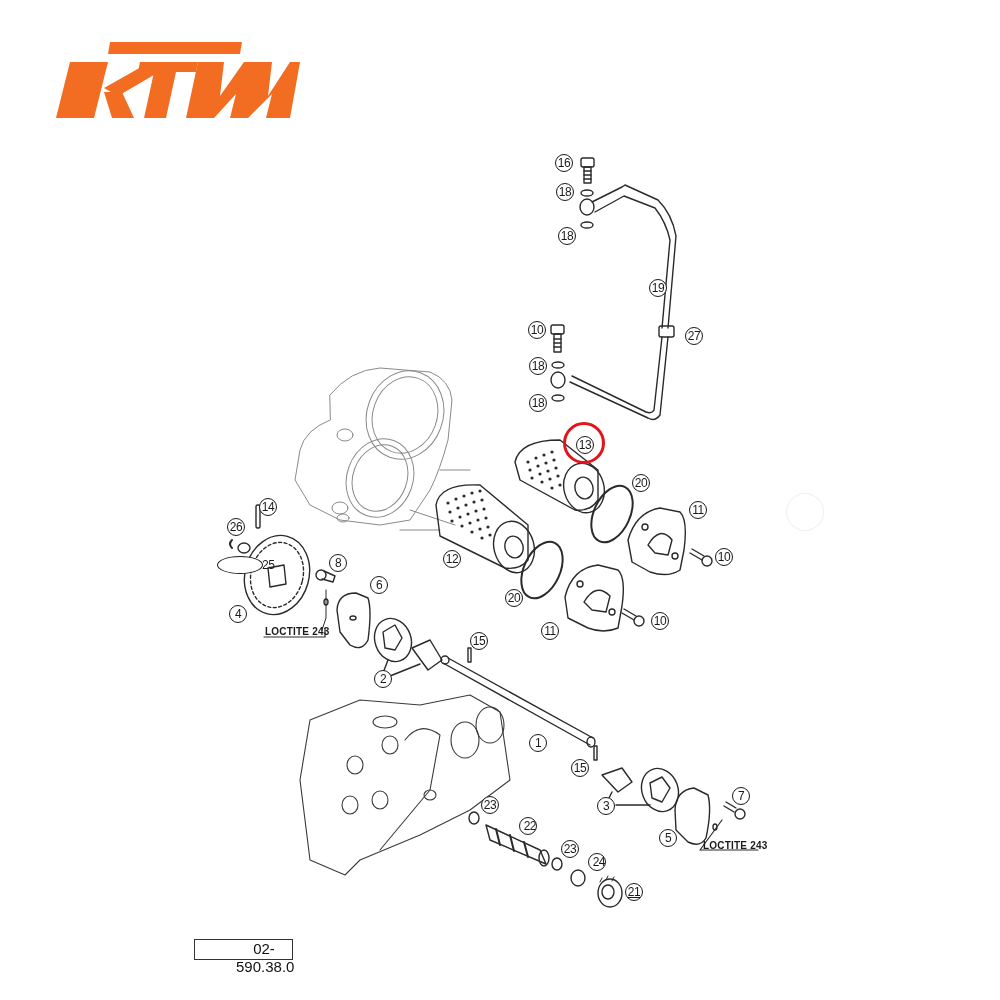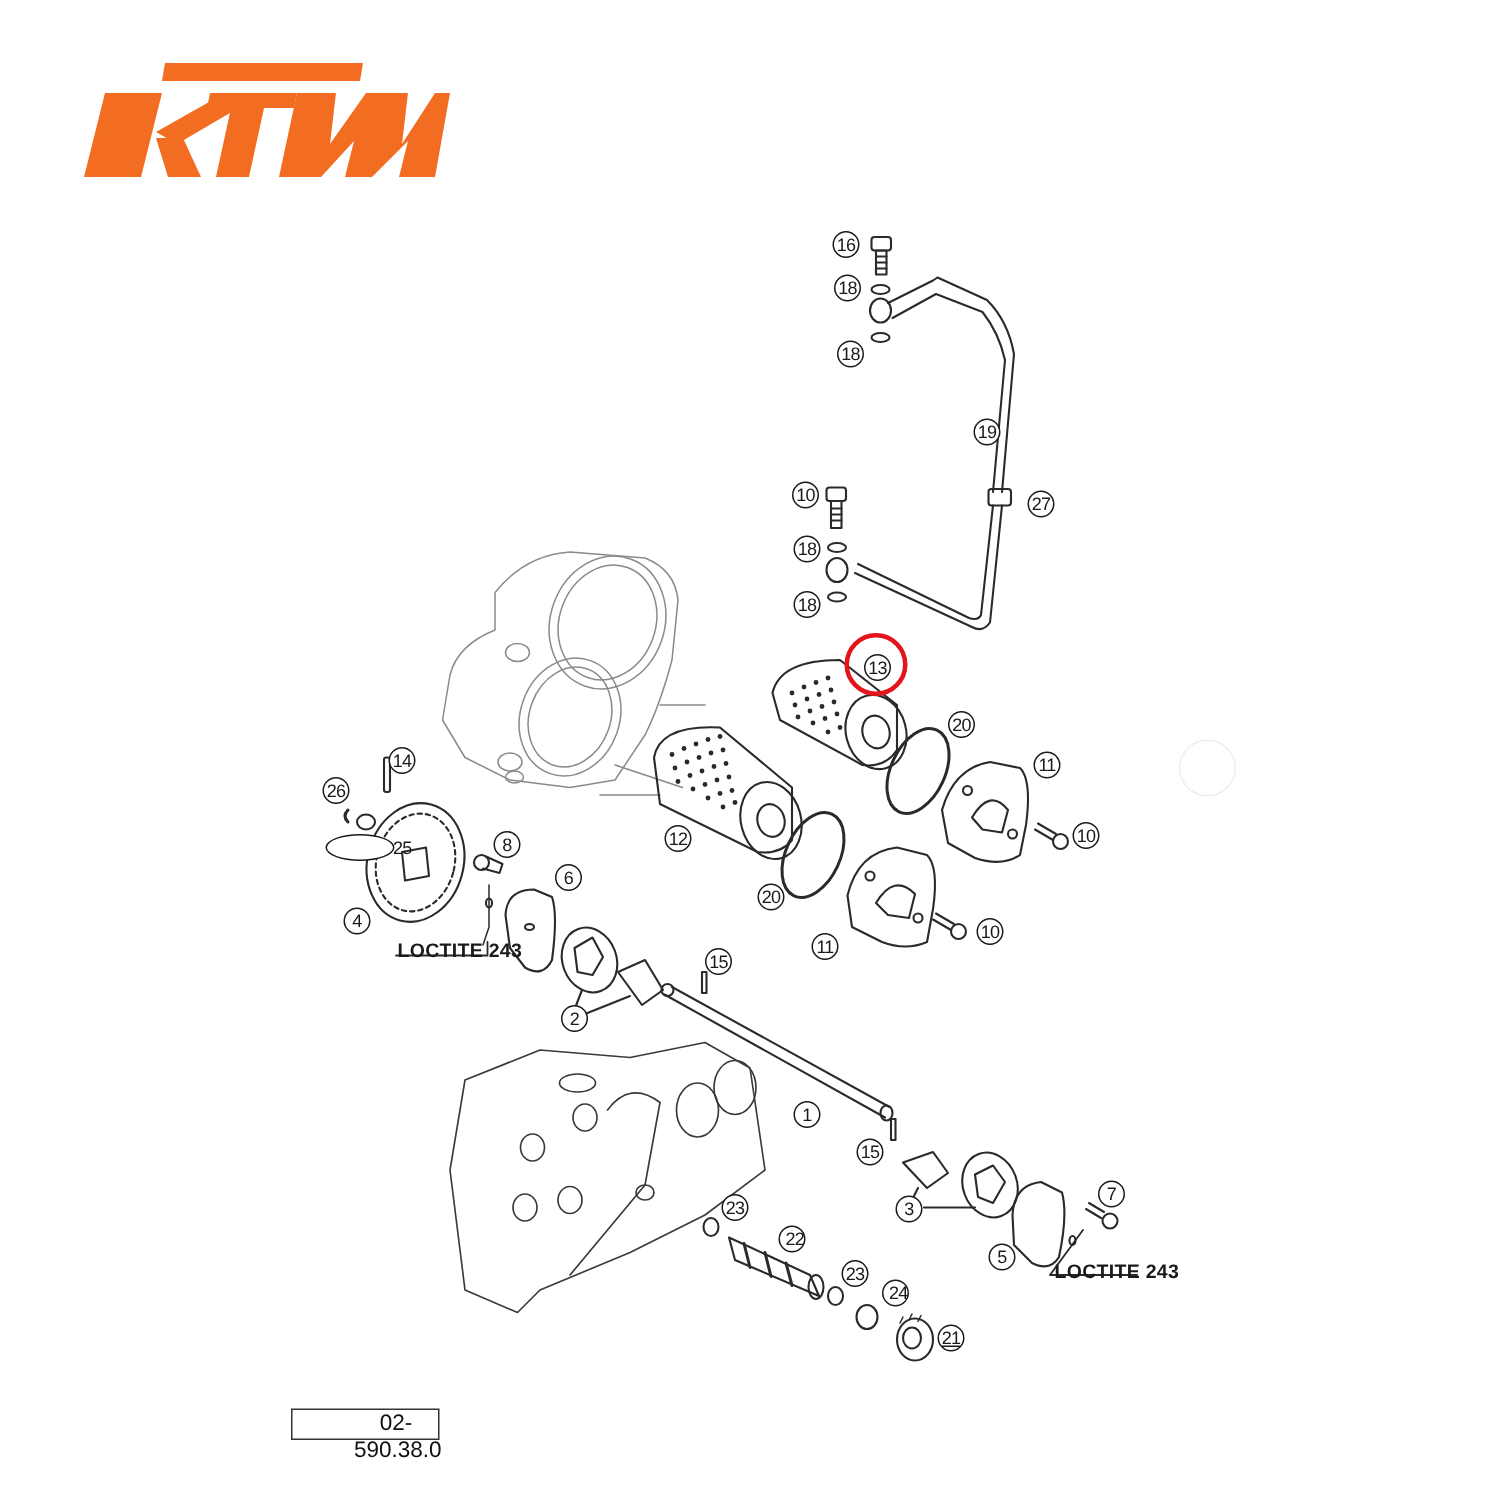--- a/index.html
+++ b/index.html
@@ -1,21 +1,21 @@
 <!DOCTYPE html>
 <html><head>
 <meta charset="utf-8">
 <style>
   html,body{margin:0;padding:0;background:#ffffff;}
   body{width:1000px;height:1000px;position:relative;overflow:hidden;font-family:"Liberation Sans",sans-serif;}
   #stage{position:absolute;left:0;top:0;width:1000px;height:787px;}
   svg{position:absolute;left:0;top:0;}
   .callout{position:absolute;width:18px;height:18px;margin-left:-9px;margin-top:-9px;border:1.3px solid #1a1a1a;border-radius:50%;
     box-sizing:border-box;background:#fff;font-family:"Liberation Sans",sans-serif;font-size:12px;line-height:16px;text-align:center;color:#1a1a1a;letter-spacing:-0.5px;cursor:pointer;}
-  .note{position:absolute;font-family:"Liberation Sans",sans-serif;font-weight:bold;font-size:13px;color:#1a1a1a;letter-spacing:0.2px;}
+  .note{position:absolute;font-family:"Liberation Sans",sans-serif;font-weight:bold;font-size:10px;color:#1a1a1a;letter-spacing:0.2px;}
   .docnum{position:absolute;left:194px;top:939px;width:99px;height:21px;border:1.5px solid #333;box-sizing:border-box;
     font-family:"Liberation Sans",sans-serif;font-size:15px;line-height:18px;text-align:center;color:#111;padding-left:41px;}
   .highlight-ring{position:absolute;left:563px;top:422px;width:42px;height:42px;border:3px solid #e4141b;border-radius:50%;box-sizing:border-box;pointer-events:none;}
   .faint-ring{position:absolute;left:786px;top:493px;width:38px;height:38px;border:1.5px solid #f6ecea;border-radius:50%;box-sizing:border-box;}
 </style>
 </head>
 <body>
 
 <div id="stage">
 
@@ -250,21 +250,21 @@
       <div class="callout" style="left: 538px; top: 403px;">18</div>
       <div class="callout" style="left: 585px; top: 445px;">13</div>
       <div class="callout" style="left: 641px; top: 483px;">20</div>
       <div class="callout" style="left: 698px; top: 510px;">11</div>
       <div class="callout" style="left: 452px; top: 559px;">12</div>
       <div class="callout" style="left: 724px; top: 557px;">10</div>
       <div class="callout" style="left: 514px; top: 598px;">20</div>
       <div class="callout" style="left: 660px; top: 621px;">10</div>
       <div class="callout" style="left: 550px; top: 631px;">11</div>
       <div class="callout" style="left: 268px; top: 507px;">14</div>
-      <div class="callout" style="left: 224px; top: 527px;">26</div>
+      <div class="callout" style="left: 236px; top: 527px;">26</div>
       <div class="callout" style="left: 226px; top: 565px; padding-left: 44px;">25</div>
       <div class="callout" style="left: 338px; top: 563px;">8</div>
       <div class="callout" style="left: 379px; top: 585px;">6</div>
       <div class="callout" style="left: 238px; top: 614px;">4</div>
       <div class="callout" style="left: 479px; top: 641px;">15</div>
       <div class="callout" style="left: 383px; top: 679px;">2</div>
       <div class="callout" style="left: 538px; top: 743px;">1</div>
       <div class="callout" style="left: 580px; top: 768px;">15</div>
       <div class="callout" style="left: 606px; top: 806px;">3</div>
       <div class="callout" style="left: 741px; top: 796px;">7</div>

